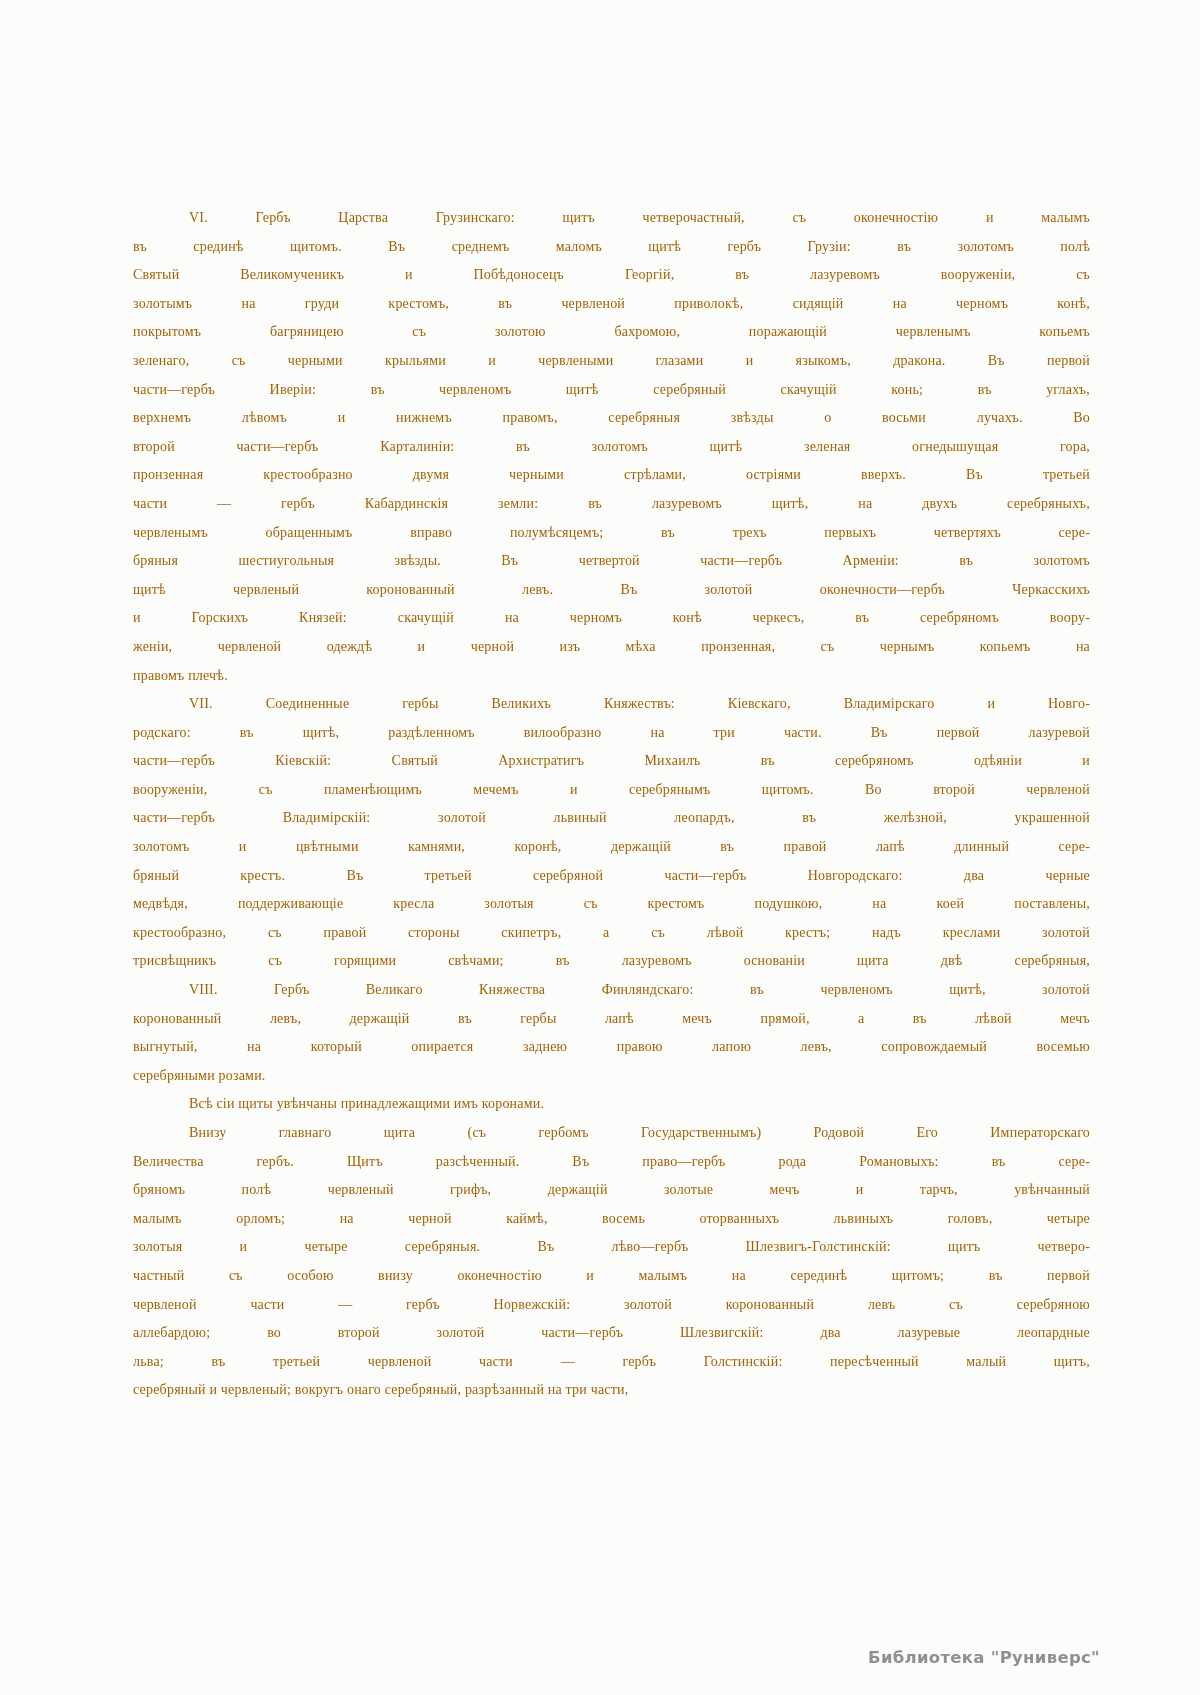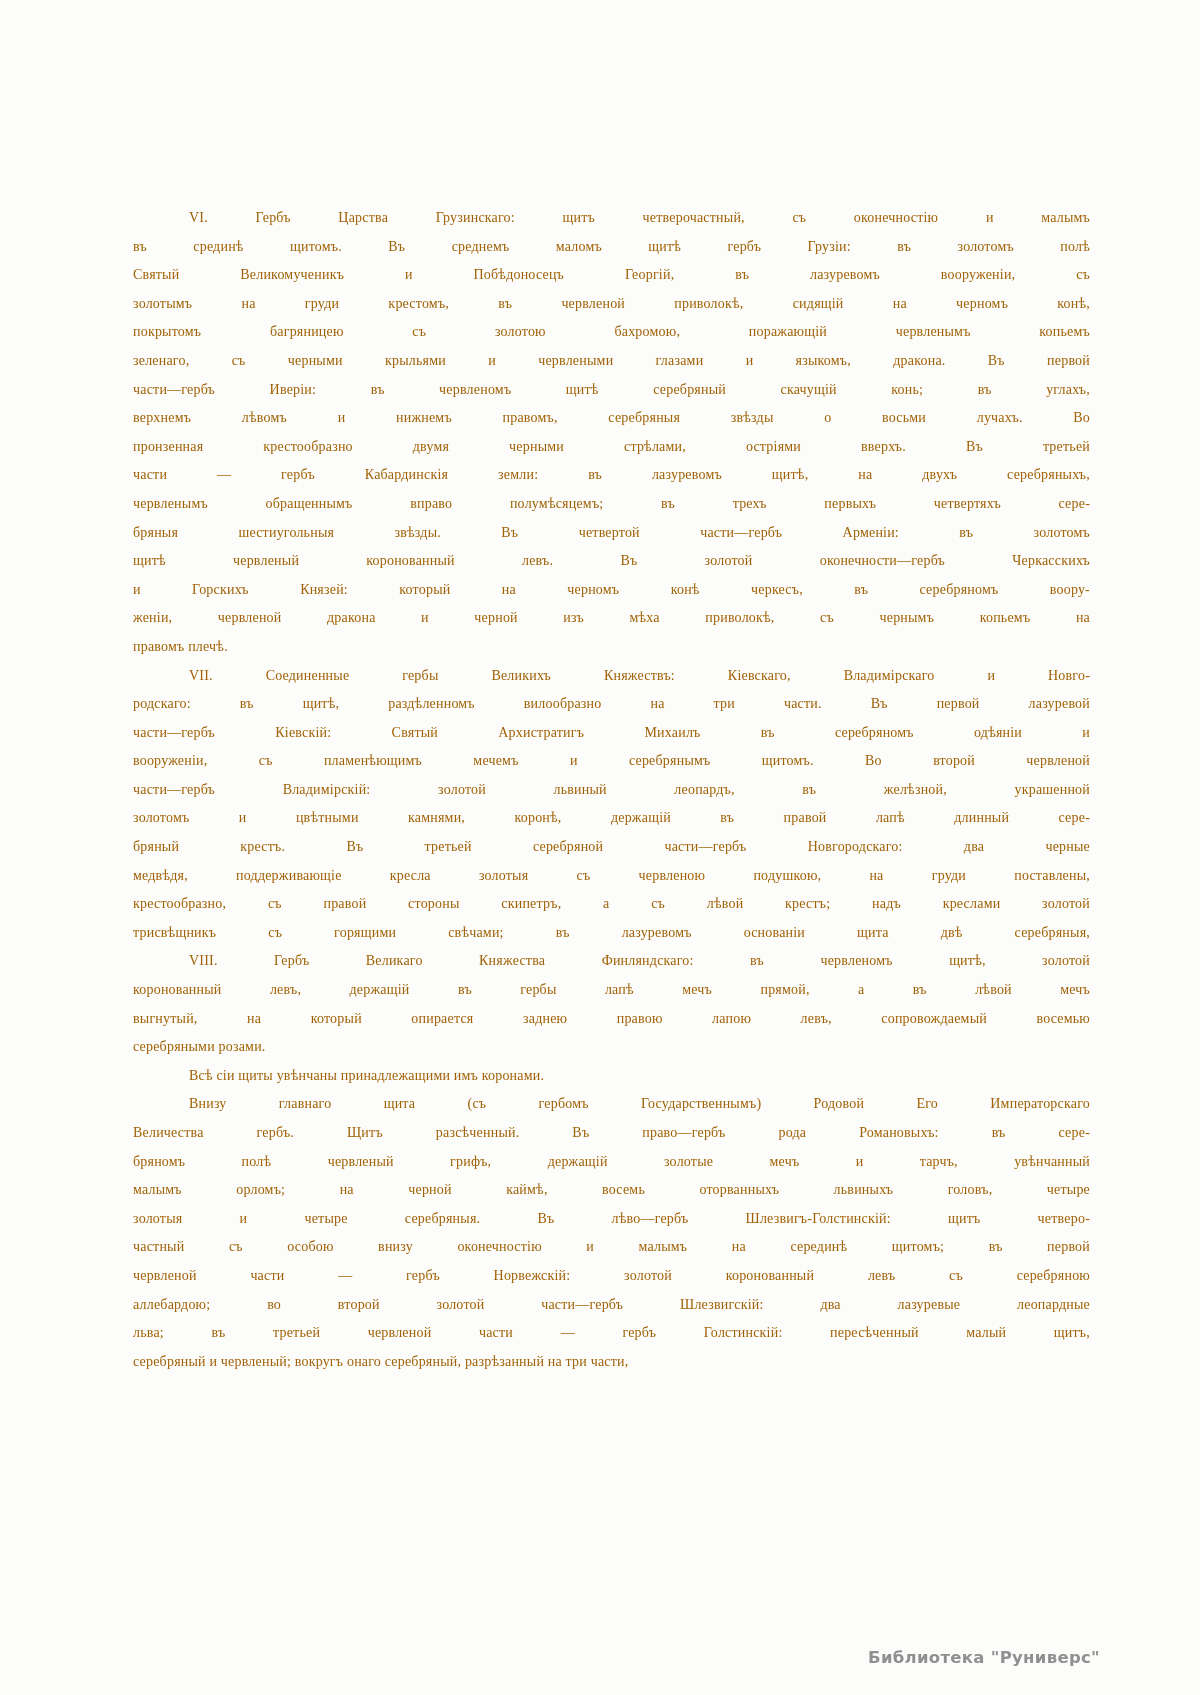--- a/index.html
+++ b/index.html
@@ -70,38 +70,39 @@
   <div class="text-block">
       <div class="paragraph">
         <div class="line first-line">VI. Гербъ Царства Грузинскаго: щитъ четверочастный, съ оконечностію и малымъ</div>
         <div class="line">въ срединѣ щитомъ. Въ среднемъ маломъ щитѣ гербъ Грузіи: въ золотомъ полѣ</div>
         <div class="line">Святый Великомученикъ и Побѣдоносецъ Георгій, въ лазуревомъ вооруженіи, съ</div>
         <div class="line">золотымъ на груди крестомъ, въ червленой приволокѣ, сидящій на черномъ конѣ,</div>
         <div class="line">покрытомъ багряницею съ золотою бахромою, поражающій червленымъ копьемъ</div>
         <div class="line">зеленаго, съ черными крыльями и червлеными глазами и языкомъ, дракона. Въ первой</div>
         <div class="line">части—гербъ Иверіи: въ червленомъ щитѣ серебряный скачущій конь; въ углахъ,</div>
         <div class="line">верхнемъ лѣвомъ и нижнемъ правомъ, серебряныя звѣзды о восьми лучахъ. Во</div>
+        <div class="line">второй части—гербъ Карталиніи: въ золотомъ щитѣ зеленая огнедышущая гора,</div>
         <div class="line">пронзенная крестообразно двумя черными стрѣлами, остріями вверхъ. Въ третьей</div>
         <div class="line">части — гербъ Кабардинскія земли: въ лазуревомъ щитѣ, на двухъ серебряныхъ,</div>
         <div class="line">червленымъ обращеннымъ вправо полумѣсяцемъ; въ трехъ первыхъ четвертяхъ сере-</div>
         <div class="line">бряныя шестиугольныя звѣзды. Въ четвертой части—гербъ Арменіи: въ золотомъ</div>
         <div class="line">щитѣ червленый коронованный левъ. Въ золотой оконечности—гербъ Черкасскихъ</div>
-        <div class="line">и Горскихъ Князей: который на черномъ конѣ черкесъ, въ серебряномъ воору-</div>
-        <div class="line">женіи, червленой дракона и черной изъ мѣха приволокѣ, съ чернымъ копьемъ на</div>
+        <div class="line">и Горскихъ Князей: скачущій на черномъ конѣ черкесъ, въ серебряномъ воору-</div>
+        <div class="line">женіи, червленой одеждѣ и черной изъ мѣха пронзенная, съ чернымъ копьемъ на</div>
         <div class="line last-line">правомъ плечѣ.</div>
       </div>
       <div class="paragraph">
         <div class="line first-line">VII. Соединенные гербы Великихъ Княжествъ: Кіевскаго, Владимірскаго и Новго-</div>
         <div class="line">родскаго: въ щитѣ, раздѣленномъ вилообразно на три части. Въ первой лазуревой</div>
         <div class="line">части—гербъ Кіевскій: Святый Архистратигъ Михаилъ въ серебряномъ одѣяніи и</div>
         <div class="line">вооруженіи, съ пламенѣющимъ мечемъ и серебрянымъ щитомъ. Во второй червленой</div>
         <div class="line">части—гербъ Владимірскій: золотой львиный леопардъ, въ желѣзной, украшенной</div>
         <div class="line">золотомъ и цвѣтными камнями, коронѣ, держащій въ правой лапѣ длинный сере-</div>
         <div class="line">бряный крестъ. Въ третьей серебряной части—гербъ Новгородскаго: два черные</div>
-        <div class="line">медвѣдя, поддерживающіе кресла золотыя съ червленою подушкою, на груди поставлены,</div>
+        <div class="line">медвѣдя, поддерживающіе кресла золотыя съ крестомъ подушкою, на коей поставлены,</div>
         <div class="line">крестообразно, съ правой стороны скипетръ, а съ лѣвой крестъ; надъ креслами золотой</div>
         <div class="line">трисвѣщникъ съ горящими свѣчами; въ лазуревомъ основаніи щита двѣ серебряныя,</div>
       </div>
       <div class="paragraph">
         <div class="line first-line">VIII. Гербъ Великаго Княжества Финляндскаго: въ червленомъ щитѣ, золотой</div>
         <div class="line">коронованный левъ, держащій въ гербы лапѣ мечъ прямой, а въ лѣвой мечъ</div>
         <div class="line">выгнутый, на который опирается заднею правою лапою левъ, сопровождаемый восемью</div>
         <div class="line last-line">серебряными розами.</div>
       </div>
       <div class="paragraph">

